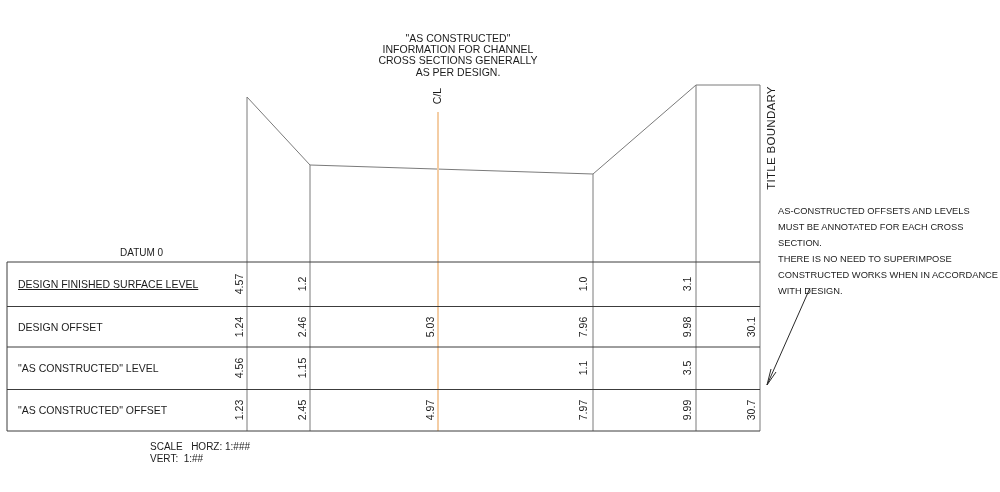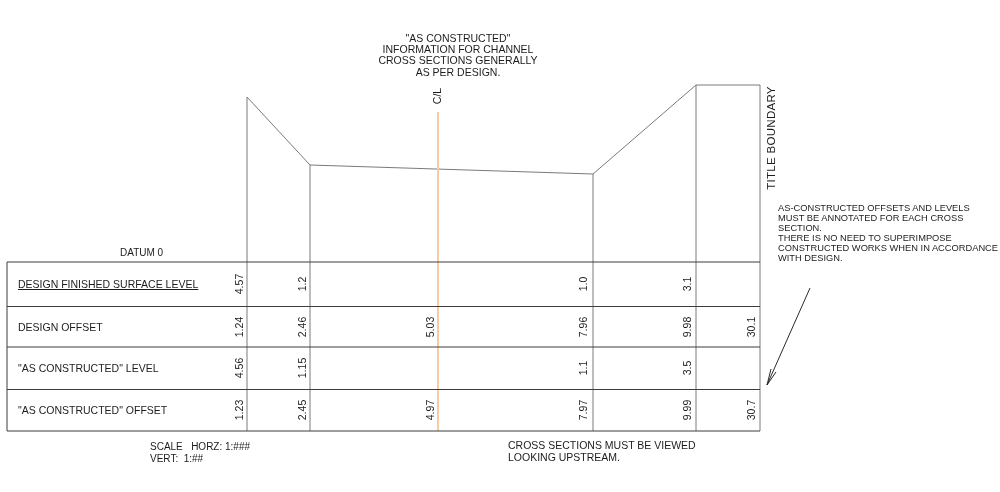--- a/index.html
+++ b/index.html
@@ -11,21 +11,21 @@
   svg .p{stroke:#7a7a7a;stroke-width:1;fill:none;}
   svg .g{stroke:#3c3c3c;stroke-width:1;fill:none;}
   svg .a{stroke:#2a2a2a;stroke-width:1;fill:none;}
   svg .cl{stroke:#f4cda4;stroke-width:2;fill:none;}
   .txt{position:absolute;white-space:pre;}
   .top-note{left:328px;top:33px;width:260px;text-align:center;font-size:10.5px;line-height:11.2px;white-space:pre-line;}
   .rot{position:absolute;transform:translate(-50%,-50%) rotate(-90deg);white-space:nowrap;}
   .cl-label{left:437px;top:96px;font-size:10.5px;}
   .tb-label{left:771px;top:138px;font-size:11.5px;letter-spacing:0.3px;}
   .datum{left:120px;top:247px;font-size:10px;}
-  .right-note{left:778px;top:203px;font-size:9.3px;line-height:10px;}
+  .right-note{left:778px;top:203px;font-size:9.3px;line-height:16px;}
   .row-label{position:absolute;left:18px;font-size:10.5px;line-height:14px;white-space:nowrap;}
   .vnum{position:absolute;transform:translate(-50%,-50%) rotate(-90deg);font-size:10.5px;white-space:nowrap;}
   .scale-note{left:150px;top:441px;font-size:10px;line-height:11.5px;}
   .chainage{left:390px;top:453px;font-size:15px;margin-top:36px;}
   .view-note{left:508px;top:440px;font-size:10.5px;line-height:11.5px;}
 </style>
 </head>
 <body>
 
 <div class="canvas">
@@ -95,16 +95,14 @@
   <span class="vnum" style="left:239px;top:410px;">1.23</span>
   <span class="vnum" style="left:302px;top:410px;">2.45</span>
   <span class="vnum" style="left:430px;top:410px;">4.97</span>
   <span class="vnum" style="left:583px;top:410px;">7.97</span>
   <span class="vnum" style="left:687px;top:410px;">9.99</span>
   <span class="vnum" style="left:751px;top:410px;">30.7</span>
 
   <div class="txt scale-note">SCALE   HORZ: 1:###
 VERT:  1:##</div>
   <div class="txt chainage">CHAINAGE 75.7</div>
-  <div class="txt view-note">CROSS SECTIONS MUST BE VIEWED
-LOOKING UPSTREAM.</div>
 
 </div>
 
 </body></html>

